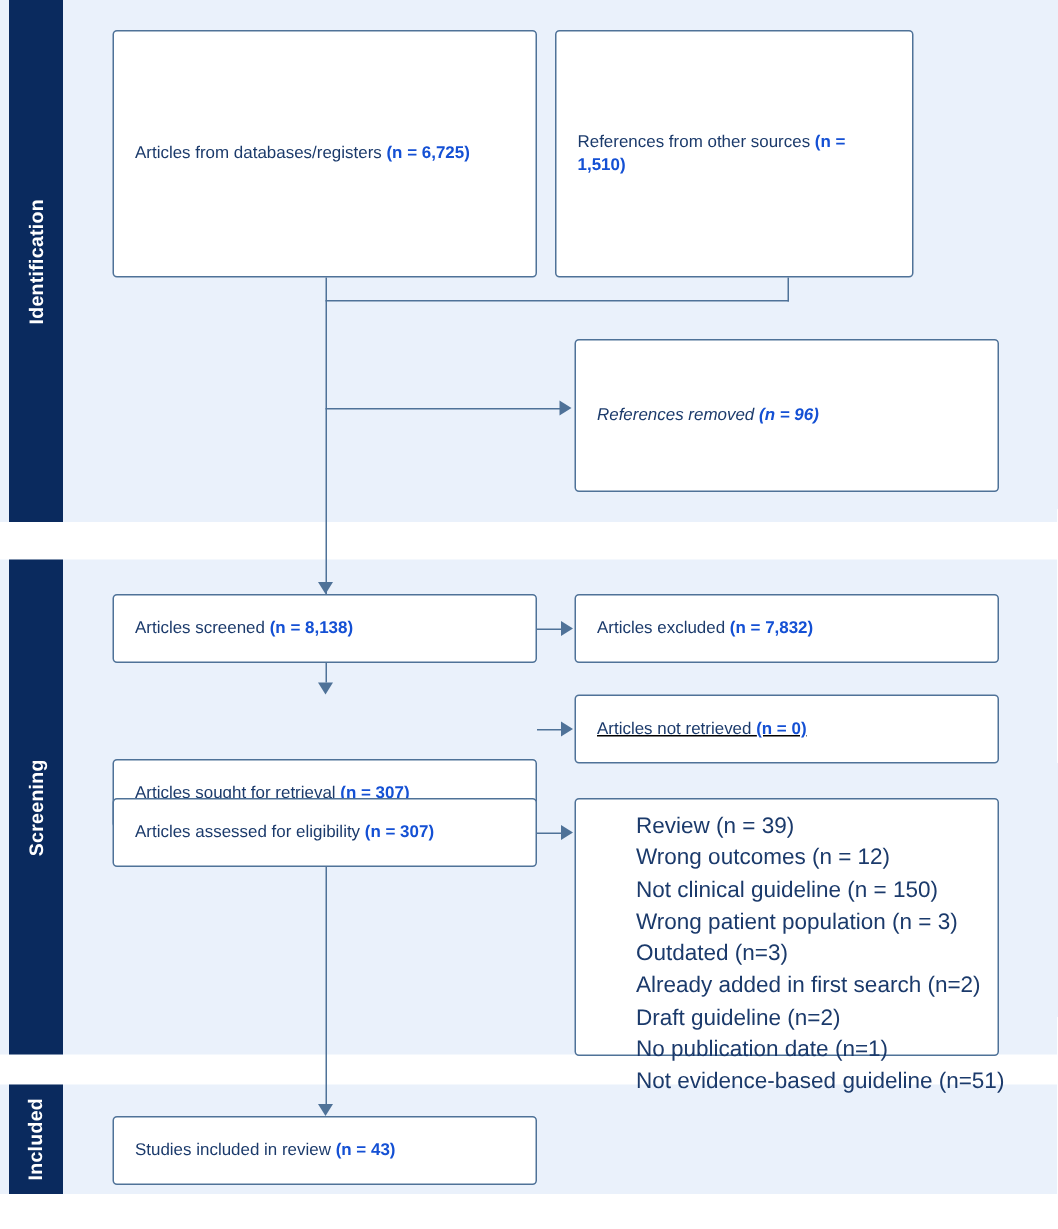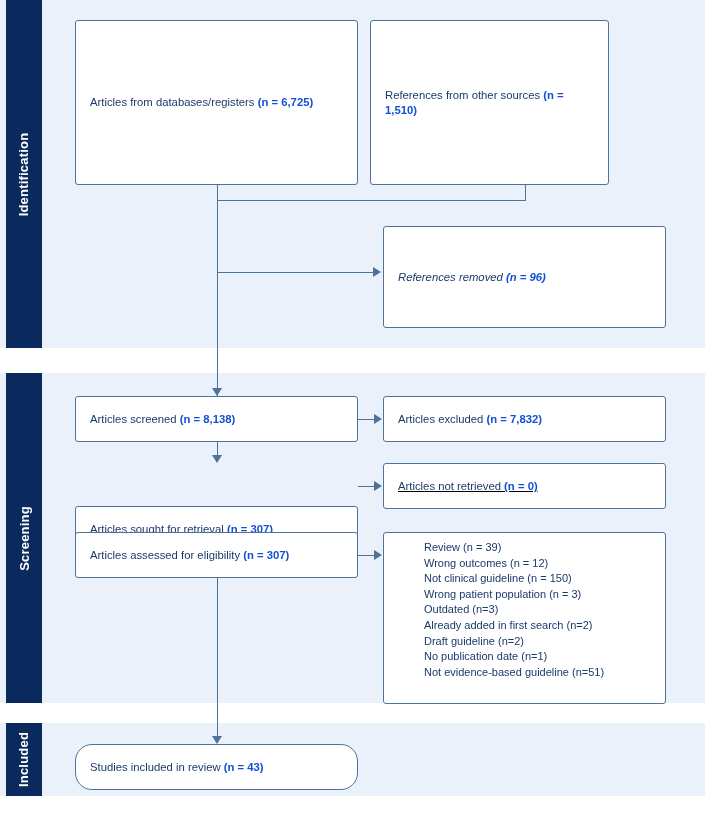--- a/index.html
+++ b/index.html
@@ -85,36 +85,36 @@
   #box-sought         { left: 75px;  top: 463px; width: 283px; height: 46px; margin-top: 43px; }
   #box-not-retrieved  { left: 383px; top: 463px; width: 283px; height: 46px; text-decoration: underline; }
   #box-eligibility    { left: 75px;  top: 532px; width: 283px; height: 46px; }
   #box-studies-excluded {
     left: 383px; top: 532px; width: 283px; height: 172px;
     align-items: flex-start;
     padding-top: 7px;
   }
 
   
-  #box-included       { left: 75px;  top: 744px; width: 283px; height: 46px; border-radius: 17px; }
+  #box-included       { left: 75px;  top: 744px; width: 283px; height: 46px; }
 
   
   .excluded-wrap { width: 100%; }
   .excluded-title {
     font-size: 11.3px;
     color: #1b3a6b;
     margin-bottom: 1px;
   }
   .reason-list {
     list-style: none;
     margin: 0;
     padding: 0 0 0 26px;
   }
   .reason-list li {
-    font-size: 11px;
+    font-size: 15px;
     color: #1b3a6b;
     line-height: 1.42;
     white-space: nowrap;
   }
 
   
   .conn {
     position: absolute;
     background: #4f7298;
   }

